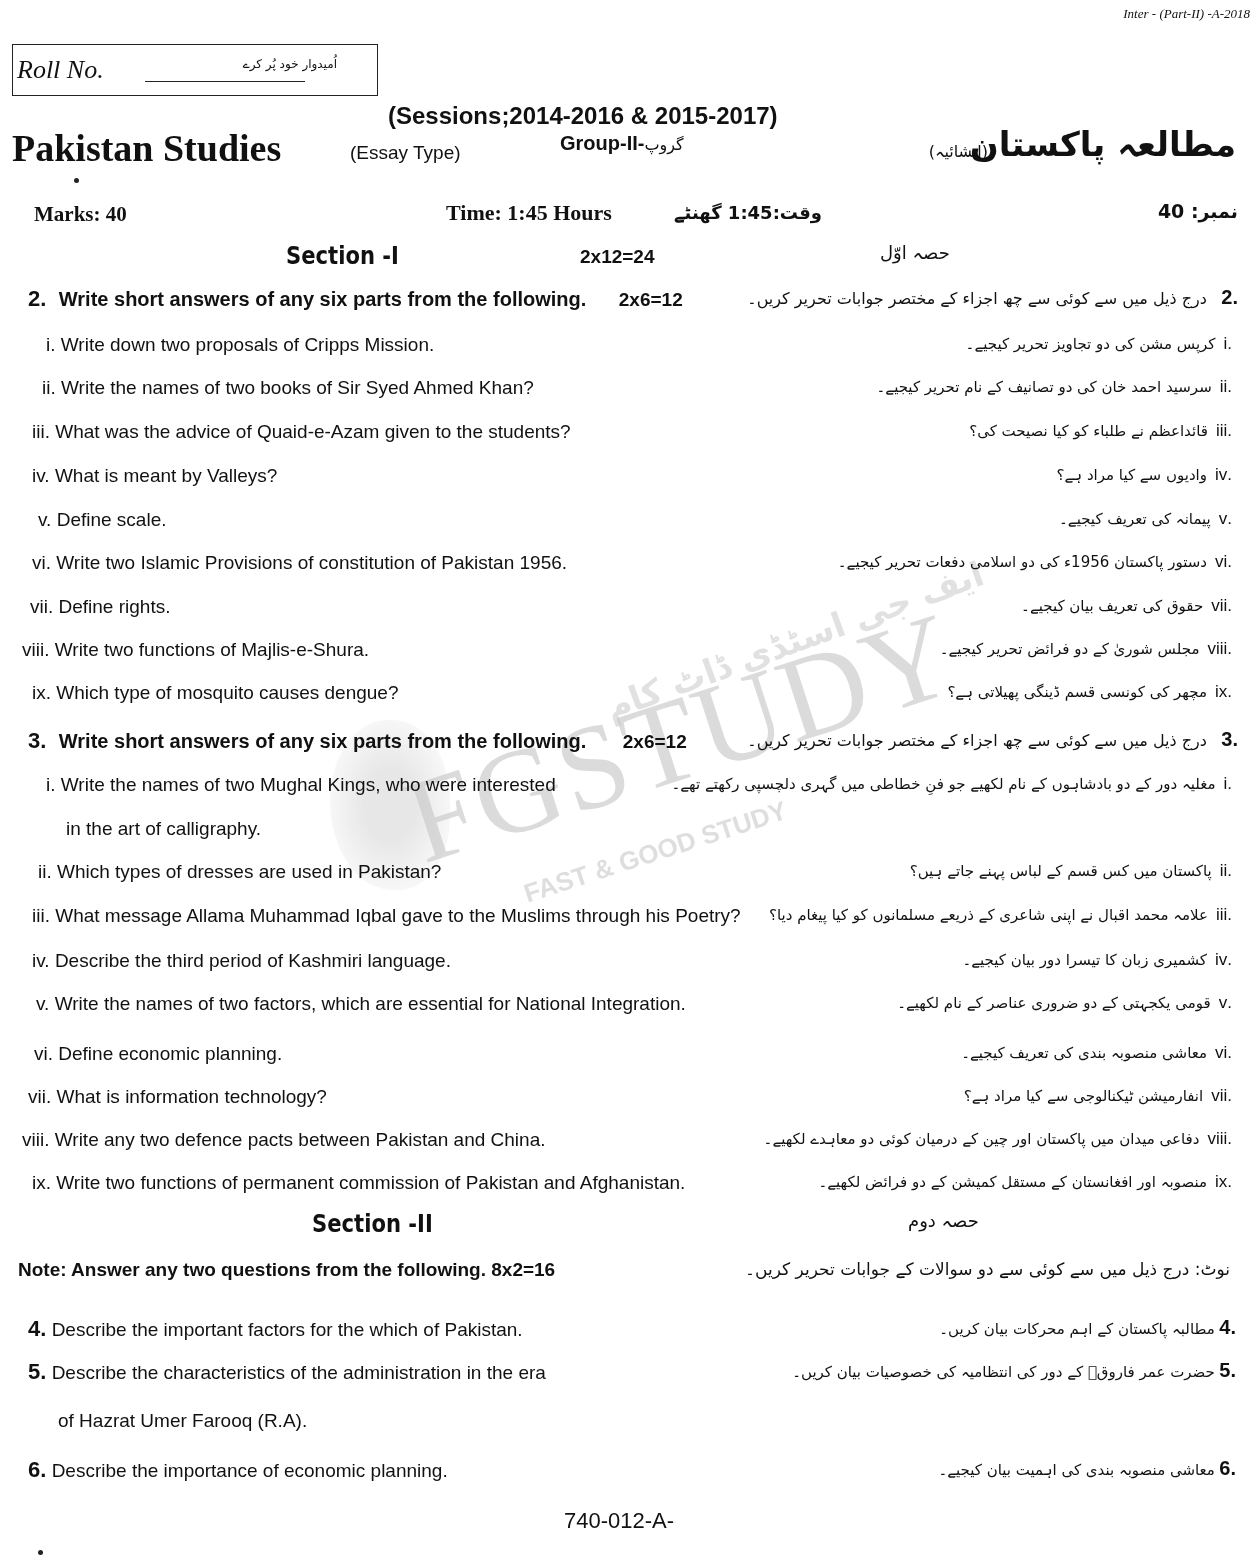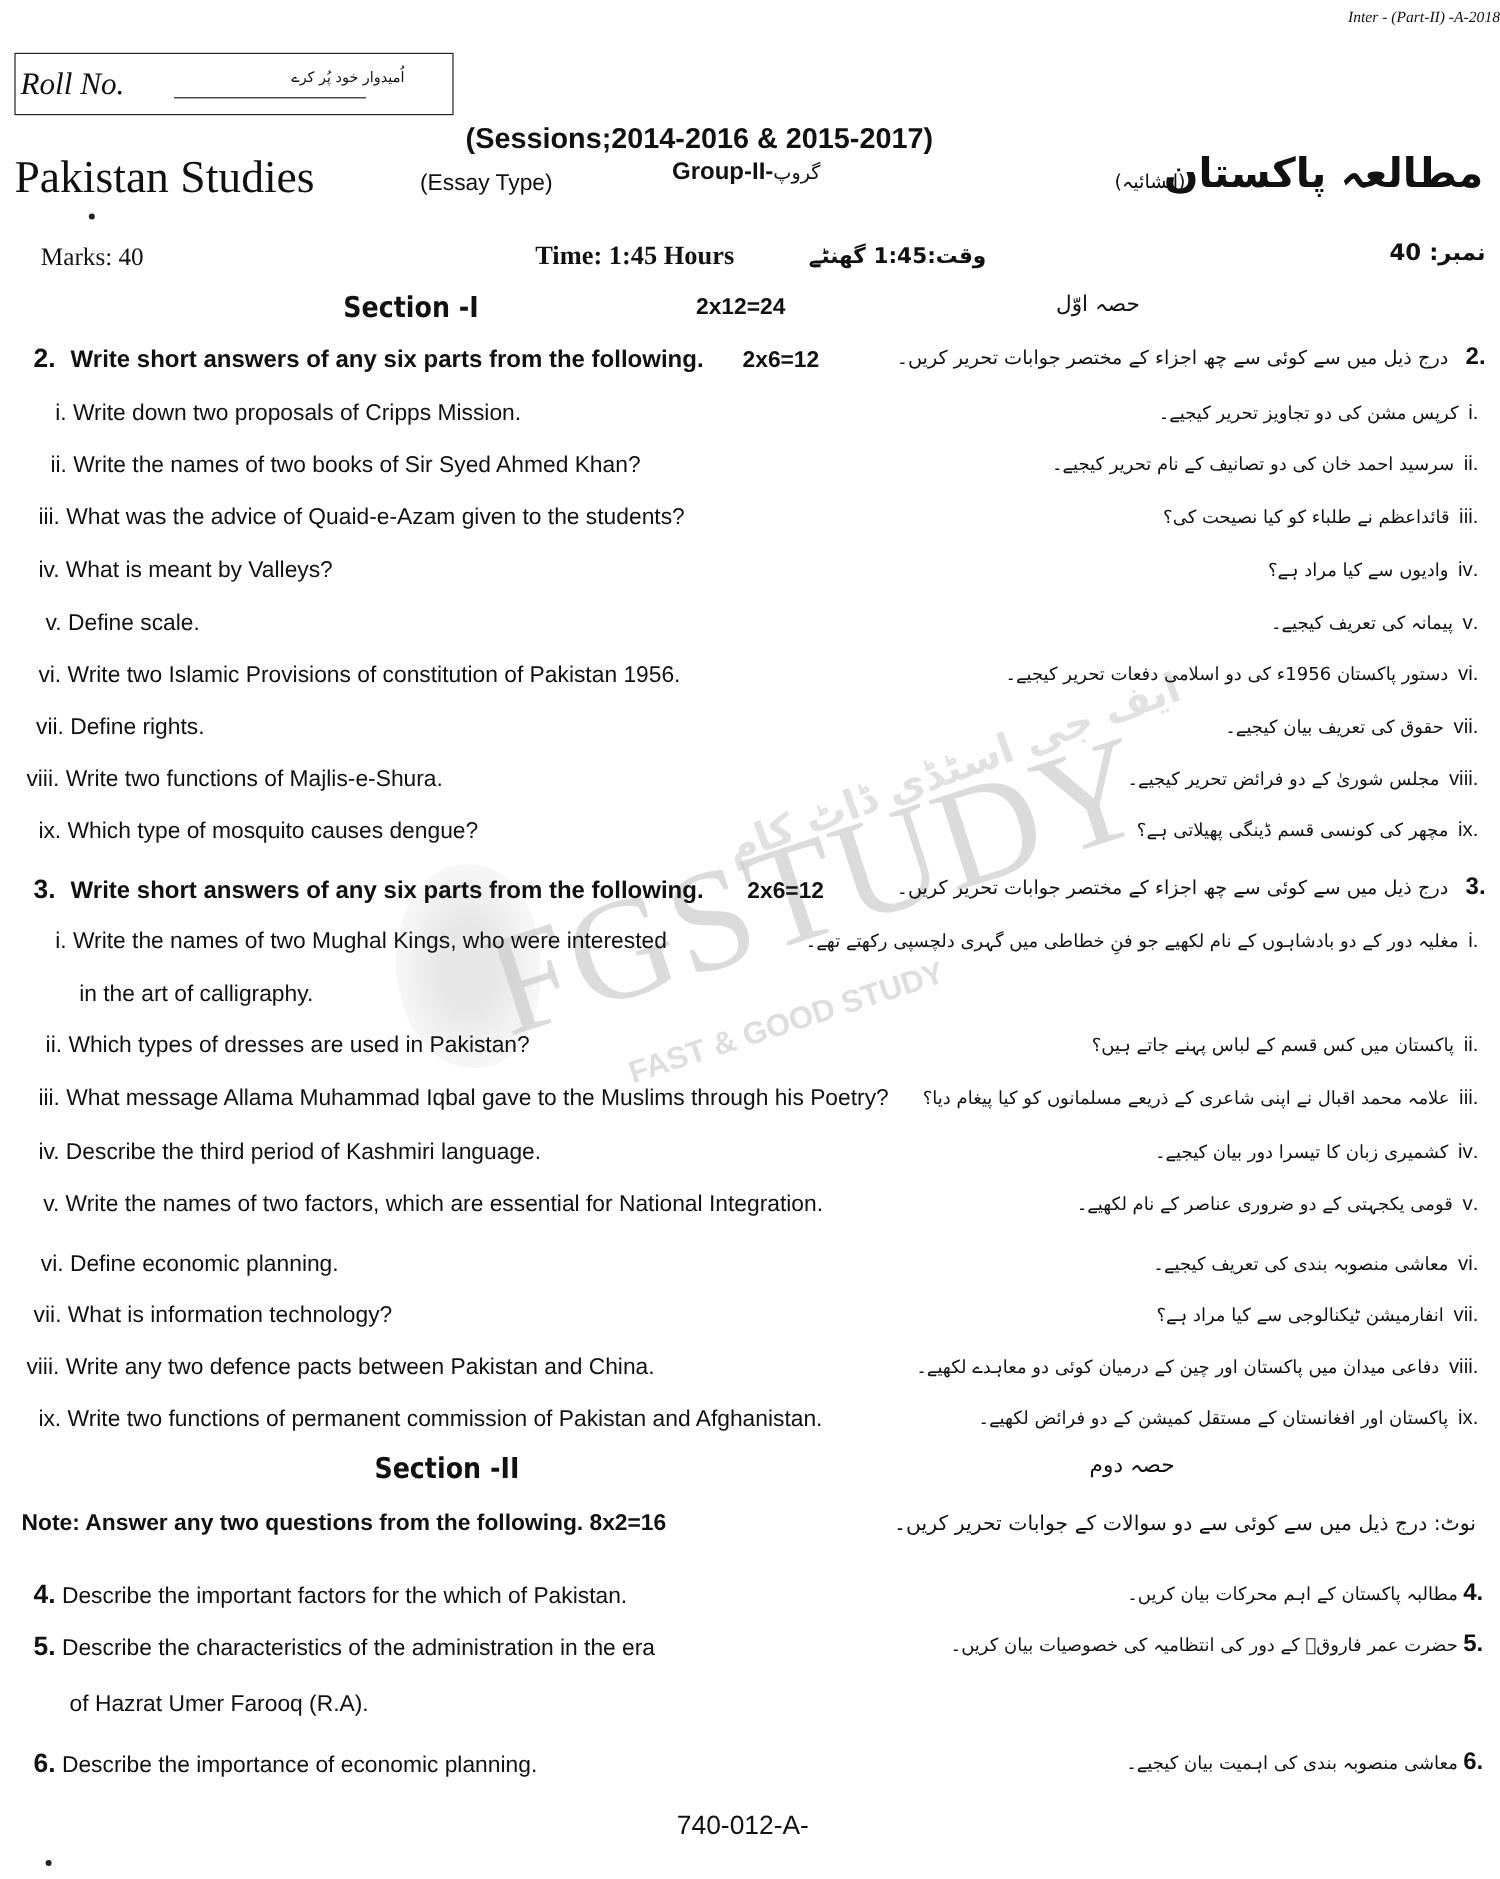--- a/index.html
+++ b/index.html
@@ -4,27 +4,27 @@
 <style>
   html, body { margin:0; padding:0; background:#ffffff; }
   body { width:1250px; height:1566px; position:relative; overflow:hidden; color:#111; font-family:"Liberation Sans", sans-serif; }
   .abs { position:absolute; white-space:nowrap; }
   .header-code { top:6px; left:0; width:1250px; text-align:right; font-style:italic; font-size:13px; font-family:"Liberation Serif", serif; }
   .rollbox { top:44px; left:12px; width:364px; height:50px; border:1.5px solid #222; }
   .rollbox .roll-label { position:absolute; left:4px; top:10px; font-family:"Liberation Serif", serif; font-style:italic; font-size:26px; }
   .rollbox .roll-line { position:absolute; left:132px; top:36px; width:160px; border-bottom:1.5px solid #222; }
   .rollbox .roll-urdu { position:absolute; right:40px; top:12px; font-size:12px; direction:rtl; font-family:"DejaVu Sans", sans-serif; }
   .sessions { top:102px; left:388px; font-size:24px; font-weight:bold; }
-  .title-en { top:126px; left:12px; font-family:"Liberation Serif", serif; font-weight:normal; font-size:38px; }
+  .title-en { top:126px; left:12px; font-family:"Liberation Serif", serif; font-weight:bold; font-size:38px; }
   .essay-type { top:142px; left:350px; font-size:19px; }
   .group { top:132px; left:560px; font-size:20px; font-weight:bold; }
   .group-urdu { font-weight:normal; font-family:"DejaVu Sans", sans-serif; font-size:16px; }
   .title-ur { top:124px; right:14px; font-size:34px; font-weight:bold; font-family:"DejaVu Sans", sans-serif; direction:rtl; }
   .title-ur-sub { top:142px; right:262px; font-size:16px; font-family:"DejaVu Sans", sans-serif; direction:rtl; }
-  .marks-en { top:202px; left:34px; font-family:"Liberation Serif", serif; font-size:21px; font-weight:normal; }
+  .marks-en { top:202px; left:34px; font-family:"Liberation Serif", serif; font-size:21px; font-weight:bold; }
   .time-en { top:200px; left:446px; font-family:"Liberation Serif", serif; font-size:22px; font-weight:bold; }
   .time-ur { top:202px; left:650px; font-family:"DejaVu Sans", sans-serif; font-size:18px; font-weight:bold; direction:rtl;margin-left:24px; }
   .marks-ur { top:200px; right:12px; font-family:"DejaVu Sans", sans-serif; font-size:19px; font-weight:bold; direction:rtl; }
   .section-title { font-size:24px; font-weight:bold; font-family:"DejaVu Sans", sans-serif; transform:scaleX(0.88); transform-origin:left; }
   .section-marks { font-size:19px; font-weight:bold; }
   .section-ur { font-size:18px; font-family:"DejaVu Sans", sans-serif; direction:rtl; }
   .q-main { font-size:20px; font-weight:bold; }
   .q-num { font-size:22px; font-weight:bold; }
   .q-item { font-size:19px; }
   .ur-item { font-size:15px; font-family:"DejaVu Sans", sans-serif; }
@@ -124,21 +124,21 @@
 <div class="abs q-item" style="top:1172px;left:32px"><span>ix.</span> <span>Write two functions of permanent commission of Pakistan and Afghanistan.</span></div>
 
 <div class="abs ur-item" style="top:774px;right:18px;direction:rtl"><span class="ur-roman">.i</span><span>مغلیہ دور کے دو بادشاہوں کے نام لکھیے جو فنِ خطاطی میں گہری دلچسپی رکھتے تھے۔</span></div>
 <div class="abs ur-item" style="top:861px;right:18px;direction:rtl"><span class="ur-roman">.ii</span><span>پاکستان میں کس قسم کے لباس پہنے جاتے ہیں؟</span></div>
 <div class="abs ur-item" style="top:905px;right:18px;direction:rtl"><span class="ur-roman">.iii</span><span>علامہ محمد اقبال نے اپنی شاعری کے ذریعے مسلمانوں کو کیا پیغام دیا؟</span></div>
 <div class="abs ur-item" style="top:950px;right:18px;direction:rtl"><span class="ur-roman">.iv</span><span>کشمیری زبان کا تیسرا دور بیان کیجیے۔</span></div>
 <div class="abs ur-item" style="top:993px;right:18px;direction:rtl"><span class="ur-roman">.v</span><span>قومی یکجہتی کے دو ضروری عناصر کے نام لکھیے۔</span></div>
 <div class="abs ur-item" style="top:1043px;right:18px;direction:rtl"><span class="ur-roman">.vi</span><span>معاشی منصوبہ بندی کی تعریف کیجیے۔</span></div>
 <div class="abs ur-item" style="top:1086px;right:18px;direction:rtl"><span class="ur-roman">.vii</span><span>انفارمیشن ٹیکنالوجی سے کیا مراد ہے؟</span></div>
 <div class="abs ur-item" style="top:1129px;right:18px;direction:rtl"><span class="ur-roman">.viii</span><span>دفاعی میدان میں پاکستان اور چین کے درمیان کوئی دو معاہدے لکھیے۔</span></div>
-<div class="abs ur-item" style="top:1172px;right:18px;direction:rtl"><span class="ur-roman">.ix</span><span>پاکستان اور افغانستان کے مستقل کمیشن کے دو فرائض لکھیے۔</span></div>
+<div class="abs ur-item" style="top:1172px;right:18px;direction:rtl"><span class="ur-roman">.ix</span><span>منصوبہ اور افغانستان کے مستقل کمیشن کے دو فرائض لکھیے۔</span></div>
 
 <div class="abs section-title" style="top:1210px;left:312px">Section -II</div>
 <div class="abs section-ur" style="top:1210px;left:908px">حصہ دوم</div>
 
 <div class="abs q-main" style="top:1259px;left:18px;font-size:19px">Note:  Answer any two questions from the following.  8x2=16</div>
 <div class="abs ur-main" style="top:1259px;right:20px;direction:rtl;font-size:17px">نوٹ: درج ذیل میں سے کوئی سے دو سوالات کے جوابات تحریر کریں۔</div>
 
 <div class="abs q-item" style="top:1316px;left:28px"><span class="q-num">4.</span> <span>Describe the important factors for the which of Pakistan.</span></div>
 <div class="abs q-item" style="top:1359px;left:28px"><span class="q-num">5.</span> <span>Describe the characteristics of the administration in the era</span></div>
 <div class="abs q-item" style="top:1410px;left:58px">of Hazrat Umer Farooq (R.A).</div>

